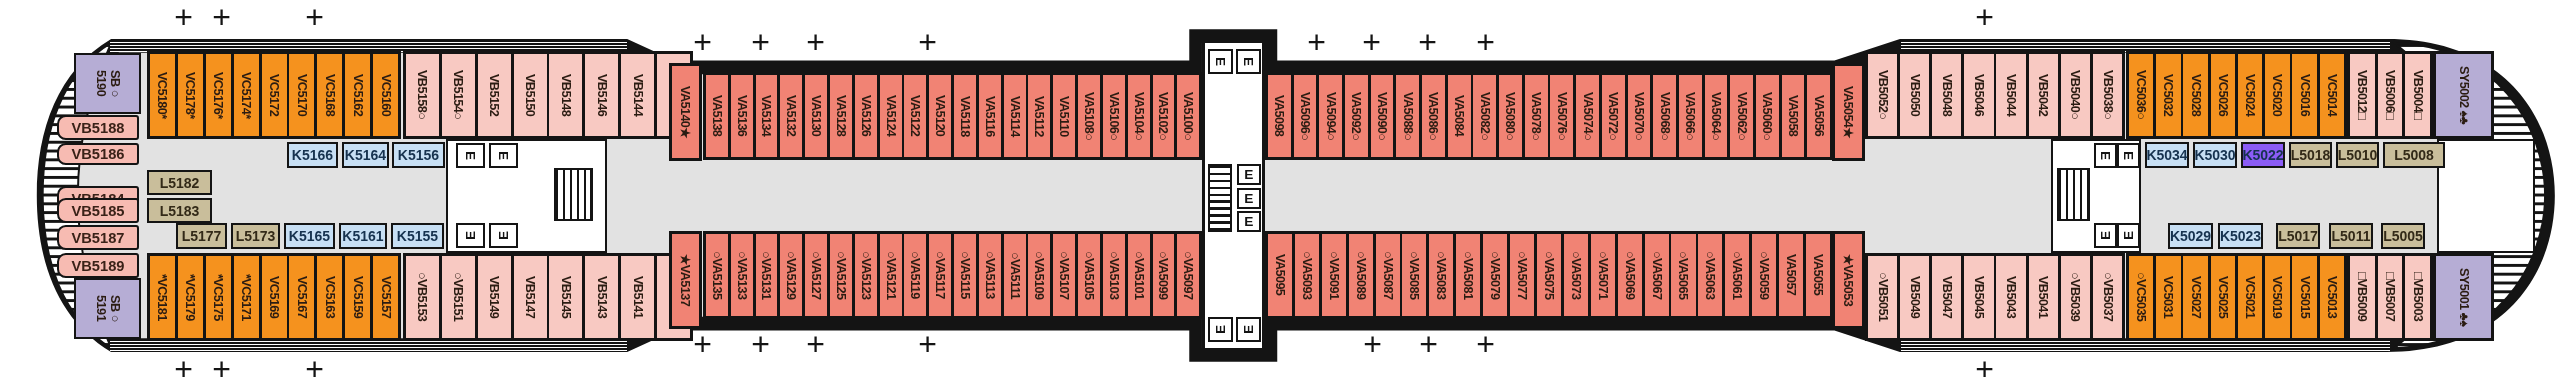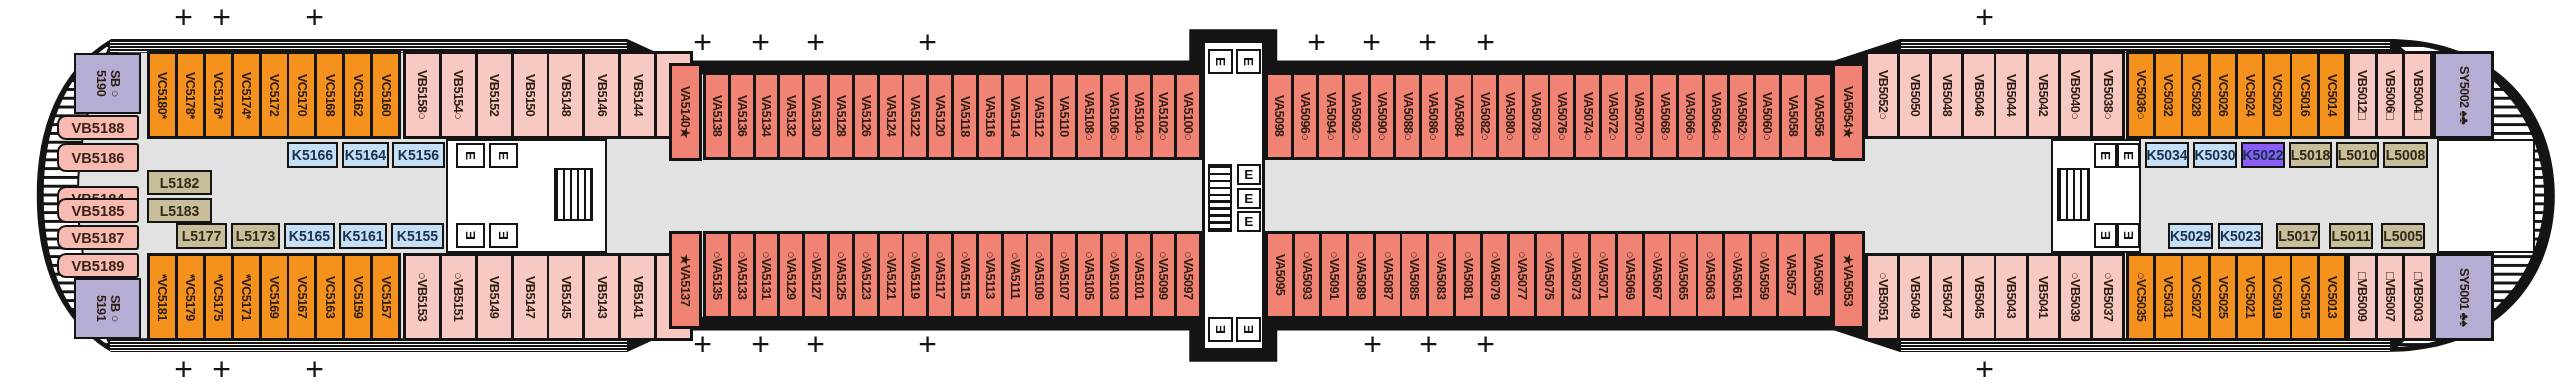--- a/index.html
+++ b/index.html
@@ -598,39 +598,39 @@
         <div class="cab" style="background: rgb(248, 201, 194);">
           <span>□VB5003</span>
         </div>
       </div>
       <div class="strip" style="left: 2433px; top: 253px; width: 61px; height: 88px;">
         <div class="cab" style="background: rgb(182, 173, 213);">
           <span>SY5001 ♣♠</span>
         </div>
       </div>
       <div class="stackbox" style="left: 57px; top: 115px; width: 82px; height: 25.4px; background: rgb(247, 187, 178);">VB5188</div>
-      <div class="stackbox" style="left: 57px; top: 143px; width: 82px; height: 29px; background: rgb(247, 187, 178);">VB5186</div>
+      <div class="stackbox" style="left: 57px; top: 143px; width: 82px; height: 22px; background: rgb(247, 187, 178);">VB5186</div>
       <div class="stackbox" style="left: 57px; top: 186px; width: 82px; height: 25px; background: rgb(247, 187, 178);">VB5184</div>
       <div class="stackbox" style="left: 57px; top: 198px; width: 82px; height: 25.4px; background: rgb(247, 187, 178);">VB5185</div>
       <div class="stackbox" style="left: 57px; top: 225px; width: 82px; height: 25.4px; background: rgb(247, 187, 178);">VB5187</div>
       <div class="stackbox" style="left: 57px; top: 253px; width: 82px; height: 25.4px; background: rgb(247, 187, 178);">VB5189</div>
       <div class="sbox k" style="left: 287px; top: 142px; width: 51px; height: 26.4px; background: rgb(199, 223, 244);">K5166</div>
       <div class="sbox k" style="left: 342px; top: 142px; width: 47px; height: 26.4px; background: rgb(199, 223, 244);">K5164</div>
       <div class="sbox k" style="left: 392px; top: 142px; width: 53px; height: 26.4px; background: rgb(199, 223, 244);">K5156</div>
       <div class="sbox l" style="left: 176px; top: 223px; width: 51px; height: 26.4px; background: rgb(201, 190, 155);">L5177</div>
       <div class="sbox l" style="left: 231px; top: 223px; width: 49px; height: 26.4px; background: rgb(201, 190, 155);">L5173</div>
       <div class="sbox k" style="left: 284px; top: 223px; width: 51px; height: 26.4px; background: rgb(199, 223, 244);">K5165</div>
       <div class="sbox k" style="left: 339px; top: 223px; width: 48px; height: 26.4px; background: rgb(199, 223, 244);">K5161</div>
       <div class="sbox k" style="left: 391px; top: 223px; width: 53px; height: 26.4px; background: rgb(199, 223, 244);">K5155</div>
       <div class="sbox k" style="left: 2145px; top: 142px; width: 44px; height: 26.4px; background: rgb(199, 223, 244);">K5034</div>
       <div class="sbox k" style="left: 2193px; top: 142px; width: 44px; height: 26.4px; background: rgb(199, 223, 244);">K5030</div>
       <div class="sbox k" style="left: 2241px; top: 142px; width: 44px; height: 26.4px; background: #8b5cf6;">K5022</div>
       <div class="sbox l" style="left: 2289px; top: 142px; width: 43px; height: 26.4px; background: rgb(201, 190, 155);">L5018</div>
       <div class="sbox l" style="left: 2336px; top: 142px; width: 43px; height: 26.4px; background: rgb(201, 190, 155);">L5010</div>
-      <div class="sbox l" style="left: 2383px; top: 142px; width: 45px; height: 26.4px; background: rgb(201, 190, 155);">L5008</div>
+      <div class="sbox l" style="left: 2383px; top: 142px; width: 62px; height: 26.4px; background: rgb(201, 190, 155);">L5008</div>
       <div class="sbox k" style="left: 2168px; top: 223px; width: 45px; height: 26.4px; background: rgb(199, 223, 244);">K5029</div>
       <div class="sbox k" style="left: 2218px; top: 223px; width: 45px; height: 26.4px; background: rgb(199, 223, 244);">K5023</div>
       <div class="sbox l" style="left: 2276px; top: 223px; width: 44px; height: 26.4px; background: rgb(201, 190, 155);">L5017</div>
       <div class="sbox l" style="left: 2329px; top: 223px; width: 44px; height: 26.4px; background: rgb(201, 190, 155);">L5011</div>
       <div class="sbox l" style="left: 2381px; top: 223px; width: 44px; height: 26.4px; background: rgb(201, 190, 155);">L5005</div>
       <div class="sbox l" style="left: 147px; top: 170px; width: 65px; height: 25.4px; background: rgb(201, 190, 155);">L5182</div>
       <div class="sbox l" style="left: 147px; top: 198px; width: 65px; height: 25.4px; background: rgb(201, 190, 155);">L5183</div>
       <div class="ecell" style="left: 456px; top: 143px; width: 29px; height: 25.4px;">
         <span style="transform: rotate(90deg);">E</span>
       </div>

